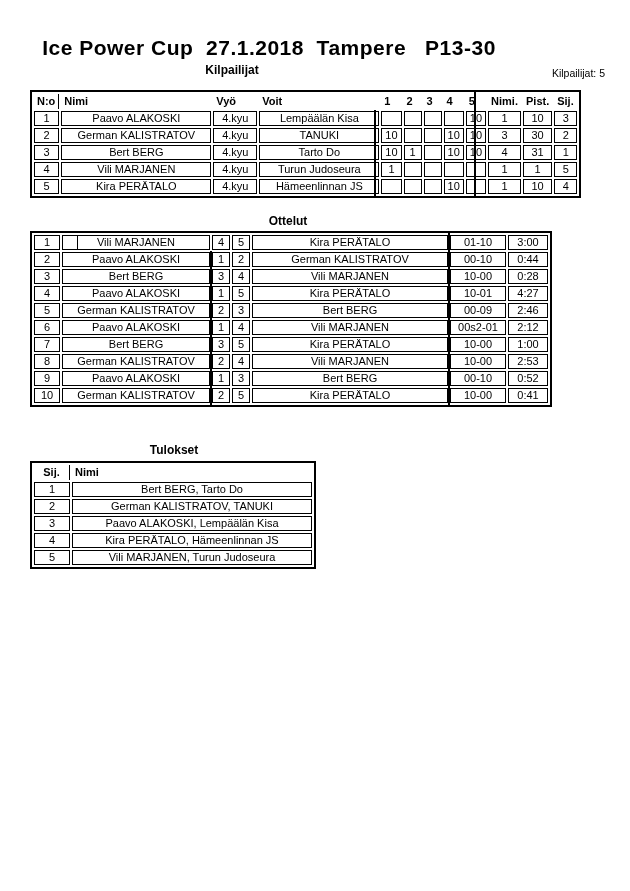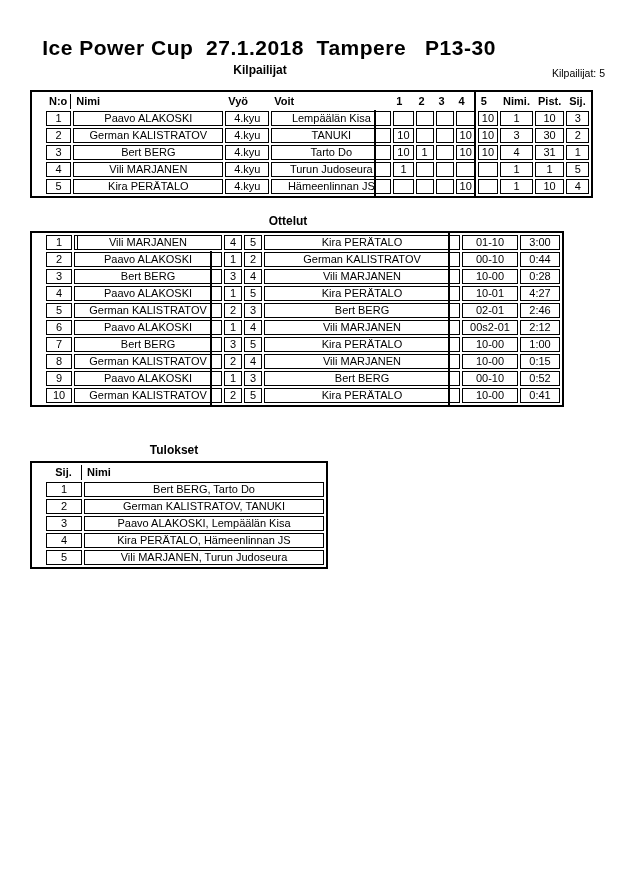--- a/index.html
+++ b/index.html
@@ -13,21 +13,21 @@
     font-size:21px;font-weight:bold;white-space:pre;letter-spacing:.5px;
   }
   .section-title{
     position:absolute;font-size:12px;font-weight:bold;transform:translateX(-50%);
     white-space:nowrap;
   }
   .count-label{
     position:absolute;top:67px;right:25px;font-size:10.5px;
   }
   .tablebox{
-    position:absolute;left:30px;border:2px solid #000;background:#fff;padding-left:12px;
+    position:absolute;left:30px;border:2px solid #000;background:#fff;
   }
   table{
     border-collapse:separate;border-spacing:2px;table-layout:fixed;
   }
   th,td{
     box-sizing:border-box;height:15px;line-height:13px;font-size:11px;
     padding:0 3px;overflow:hidden;white-space:nowrap;
   }
   td{border:1px solid #000;}
   th{border:none;font-weight:bold;text-align:left;}
@@ -37,21 +37,21 @@
   th.nob{border:none;text-align:left;overflow:visible;}
   .vline{position:absolute;width:2px;background:#000;top:0;bottom:0;}
   .vline.body-only{top:18px;}
   .hline-seg{position:absolute;width:1px;background:#000;top:2px;height:15px;}
 </style>
 </head>
 <body>
 
 <div class="main-title">Ice Power Cup  27.1.2018  Tampere   P13-30</div>
 
-<div class="section-title" style="left:260px;top:63px;text-align:center;">Kilpailijat</div>
+<div class="section-title" style="left:232px;top:63px;text-align:center;">Kilpailijat</div>
 <div class="count-label">Kilpailijat: 5</div>
 
 <div class="tablebox" style="top:90px;">
   <table>
     <colgroup>
       <col style="width:20px">
         <col style="width:150px">
         <col style="width:44px">
         <col style="width:120px">
       <col style="width:18px">
@@ -203,21 +203,21 @@
       <td class="l">Kira PERÄTALO</td>
       <td class="c">10-01</td>
       <td class="c">4:27</td>
     </tr>
     <tr>
       <td class="c">5</td>
       <td class="l">German KALISTRATOV</td>
       <td class="c">2</td>
       <td class="c">3</td>
       <td class="l">Bert BERG</td>
-      <td class="c">02-01</td>
+      <td class="c">00-09</td>
       <td class="c">2:46</td>
     </tr>
     <tr>
       <td class="c">6</td>
       <td class="l">Paavo ALAKOSKI</td>
       <td class="c">1</td>
       <td class="c">4</td>
       <td class="l">Vili MARJANEN</td>
       <td class="c">00s2-01</td>
       <td class="c">2:12</td>
@@ -231,21 +231,21 @@
       <td class="c">10-00</td>
       <td class="c">1:00</td>
     </tr>
     <tr>
       <td class="c">8</td>
       <td class="l">German KALISTRATOV</td>
       <td class="c">2</td>
       <td class="c">4</td>
       <td class="l">Vili MARJANEN</td>
       <td class="c">10-00</td>
-      <td class="c">0:15</td>
+      <td class="c">2:53</td>
     </tr>
     <tr>
       <td class="c">9</td>
       <td class="l">Paavo ALAKOSKI</td>
       <td class="c">1</td>
       <td class="c">3</td>
       <td class="l">Bert BERG</td>
       <td class="c">00-10</td>
       <td class="c">0:52</td>
     </tr>

